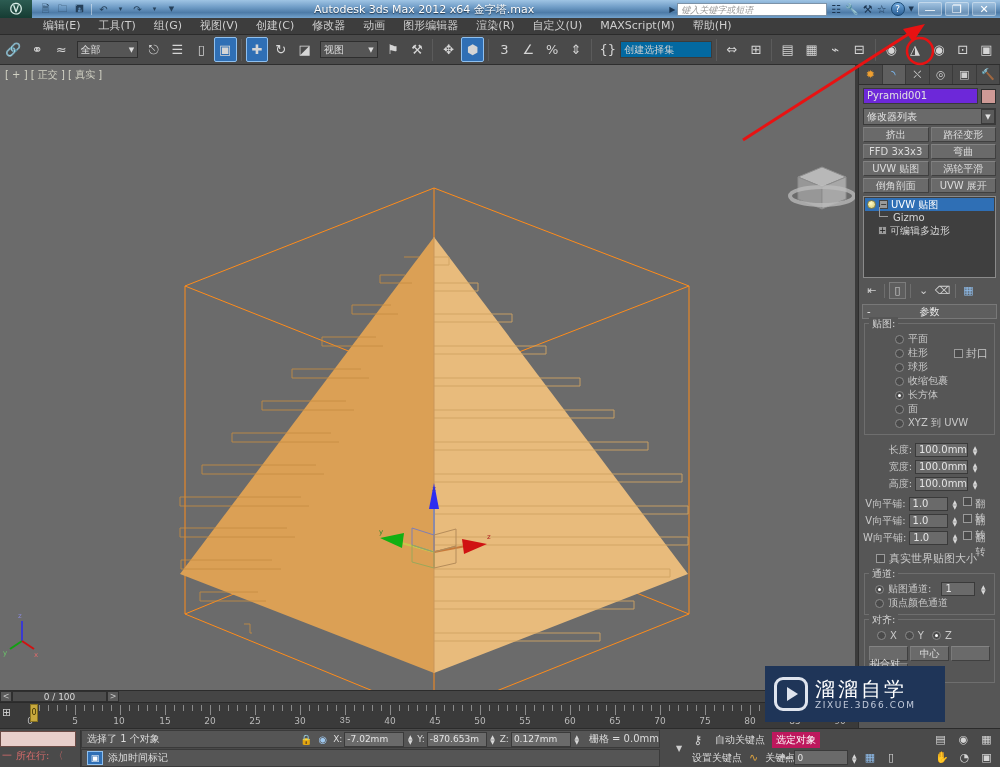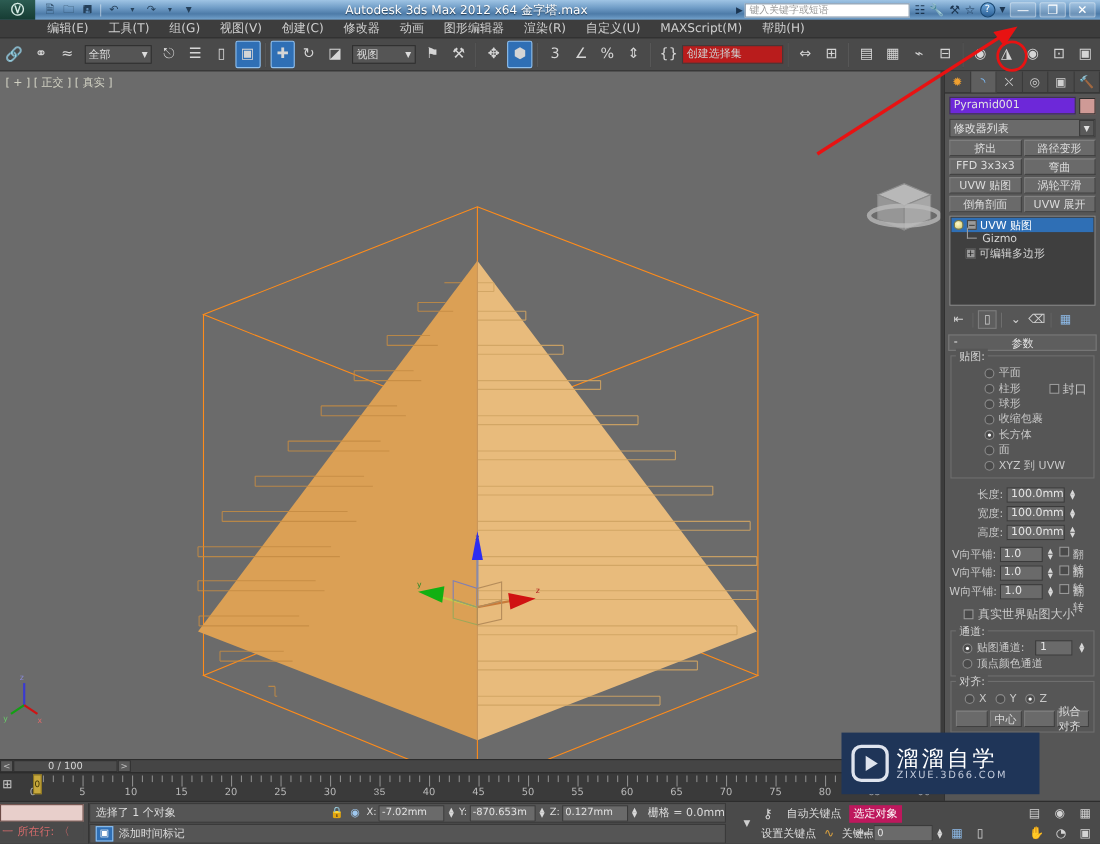--- a/index.html
+++ b/index.html
@@ -30,21 +30,21 @@
     width: 15px; height: 15px; display: flex; align-items: center;
     justify-content: center; font-size: 10px; color: #25405a;
   }
   .qsep { width: 1px; height: 11px; background: rgba(255,255,255,.45); margin: 0 2px; }
   .tb-title {
     flex: 1; text-align: center; color: #ffffff; font-size: 11px;
     text-shadow: 0 1px 1px rgba(0,0,0,.55); white-space: nowrap;
   }
   .tb-search {
     width: 150px; height: 13px; background: #ffffff; border: 1px solid #7d93a8;
-    color: #9a9a9a; font-size: 9px; 
+    color: #9a9a9a; font-size: 9px; font-style: italic;
     padding-left: 3px; line-height: 12px;
   }
   .tb-caret { color: #1a3450; font-size: 8px; margin-right: 2px; }
   .tb-ricons { display: flex; align-items: center; gap: 4px; margin: 0 4px; }
   .tb-ricon { color: #1c3550; font-size: 11px; }
   .tb-help { width: 14px; height: 14px; border-radius: 50%;
     background: linear-gradient(to bottom,#6fa8dc,#2a5f96); color:#fff;
     font-size: 9px; display:flex; align-items:center; justify-content:center;
     border: 1px solid #17456f; }
   .winbtns { display: flex; align-items: center; gap: 3px; margin-right: 4px; }
@@ -77,21 +77,21 @@
   .tbtn.active { background: #2f6fb5; border-color: #8fc0ef; }
   .tsep { width: 1px; height: 22px; background: #353535; border-right: 1px solid #5b5b5b; margin: 0 3px; }
   .tcombo {
     height: 17px; background: #555; border: 1px solid #2e2e2e; color: #ddd;
     font-size: 10px; display: flex; align-items: center; padding: 0 3px;
     justify-content: space-between;
   }
   .tcombo .cv { white-space: nowrap; overflow: hidden; }
   .tcombo .arw { font-size: 7px; color: #ddd; }
   .tfield {
-    height: 17px; background: #b91c1c; border: 1px solid #3b3b3b;
+    height: 17px; background: #0369a1; border: 1px solid #3b3b3b;
     color: #cfcfcf; font-size: 10px; line-height: 15px; padding-left: 3px;
     width: 92px; overflow: hidden; white-space: nowrap;
   }
 
   
   .viewport {
     position: absolute; left: 0; top: 65px; width: 855px; height: 625px;
     background: #6b6b6b; overflow: hidden;
   }
   .vplabel {
@@ -670,21 +670,21 @@
           </span>
           <span class="radio-row">
             <span class="radio"></span>
             <span>Y</span>
           </span>
           <span class="radio-row">
             <span class="radio on"></span>
             <span>Z</span>
           </span>
         </div>
-        <div style="display:grid;grid-template-columns:1fr 1fr 1fr 1fr;gap:2px;margin-top:4px">
+        <div style="display:grid;grid-template-columns:1fr 1fr 1fr;gap:2px;margin-top:4px">
           <div class="cp-btn"></div>
           <div class="cp-btn">中心</div>
           <div class="cp-btn"></div>
           <div class="cp-btn">拟合对齐</div>
         </div>
       </div>
     </div>
   </div>
 
   <div class="timeline">

